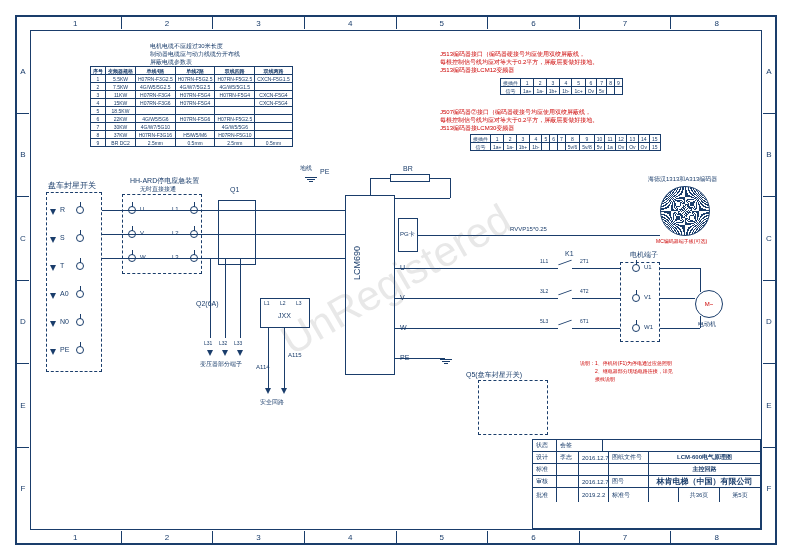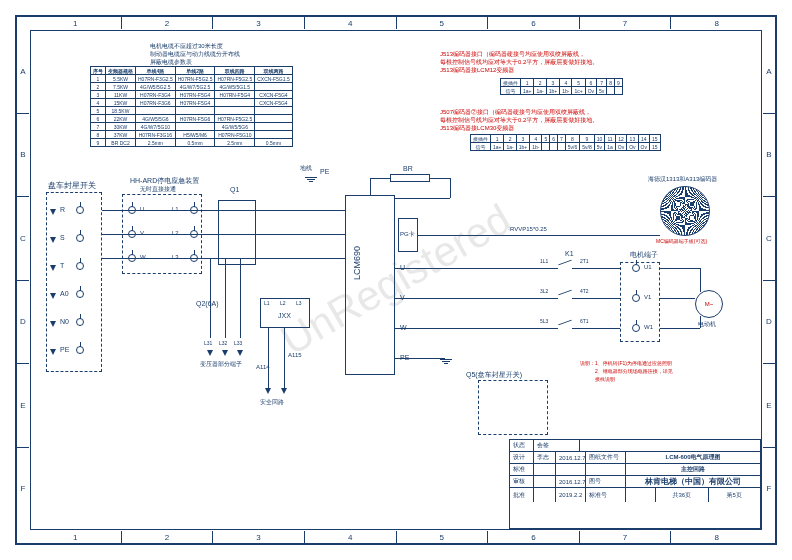--- a/index.html
+++ b/index.html
@@ -20,21 +20,21 @@
 .box{position:absolute;border:1px solid #1a3d6b}
 .dashbox{border-style:dashed}
 .tbl{position:absolute;border-collapse:collapse;font-size:5px;color:#1a3d6b}
 .tbl td,.tbl th{border:1px solid #1a3d6b;padding:0 2px;height:8px;text-align:center}
 .line{position:absolute;background:#1a3d6b}
 .hl{height:1px}
 .vl{width:1px}
 .term{position:absolute;width:8px;height:8px;border:1px solid #1a3d6b;border-radius:50%;background:#fff}
 .term::after{content:"";position:absolute;left:50%;top:-5px;width:1px;height:5px;background:#1a3d6b}
 .arrow-down{width:0;height:0;border-left:3px solid transparent;border-right:3px solid transparent;border-top:6px solid #1a3d6b}
-.title-block{position:absolute;right:31px;bottom:31px;width:252px;height:90px;border:1px solid #1a3d6b;background:#fff}
+.title-block{position:absolute;right:31px;bottom:31px;width:229px;height:90px;border:1px solid #1a3d6b;background:#fff}
 .title-block .row{display:flex;border-bottom:1px solid #1a3d6b;height:12px}
 .title-block .cell{border-right:1px solid #1a3d6b;padding:1px 3px;font-size:6px;color:#1a3d6b;display:flex;align-items:center}
 .title-block .row:last-child{border-bottom:none}
 .big{font-size:9px;font-weight:bold;justify-content:center}
 .motor{position:absolute;width:28px;height:28px;border:1px solid #1a3d6b;border-radius:50%;display:flex;align-items:center;justify-content:center;font-size:6px;color:#c00}
 .encoder{position:absolute;width:50px;height:50px;border:1px solid #1a3d6b;border-radius:50%;background:repeating-conic-gradient(#1a3d6b 0 2deg,#fff 2deg 4deg)}
 .pe{position:absolute;display:flex;flex-direction:column;align-items:center}
 .pe .bar{background:#1a3d6b;margin-top:1px}
 .watermark{position:absolute;left:50%;top:50%;transform:translate(-50%,-50%) rotate(-30deg);font-size:42px;color:rgba(100,100,100,.15);font-family:Arial;pointer-events:none;z-index:100}
 </style>

